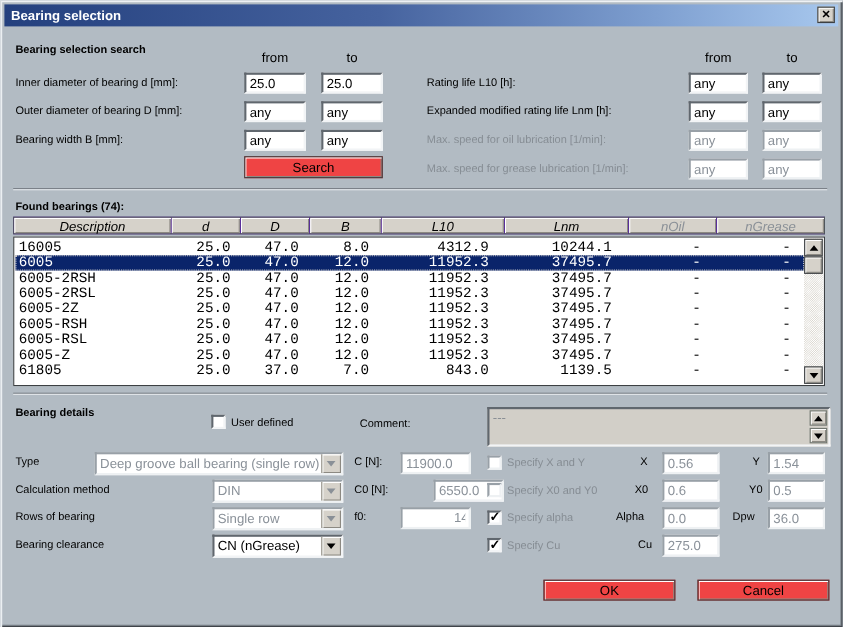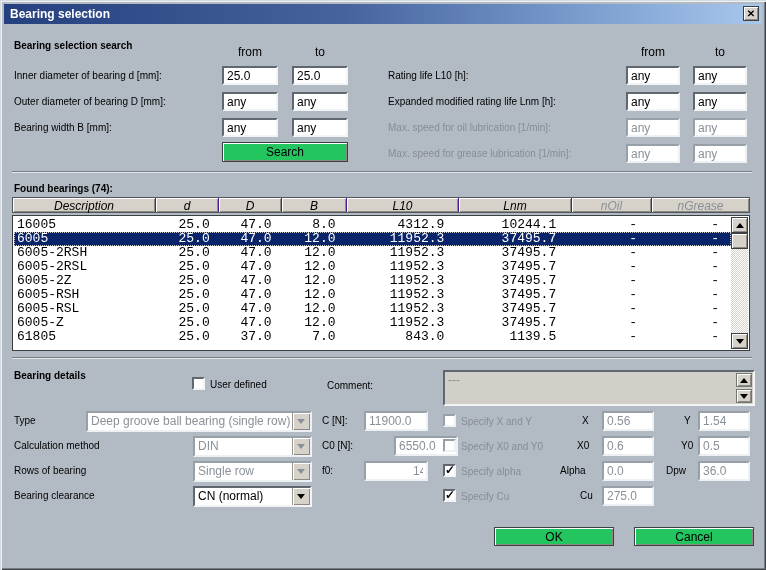--- a/index.html
+++ b/index.html
@@ -26,21 +26,21 @@
   .lbl.b{font-weight:bold;}
   .lbl.dis{color:#868d94;}
   .colhead{position:absolute;font-size:12px;color:#000;text-align:center;}
   .tfield{
     position:absolute;box-sizing:border-box;height:19px;background:#fff;color:#000;
     font-family:"Liberation Sans",sans-serif;font-size:12px;padding:0 3px;
     border:2px solid;border-color:#60676e #f2f4f6 #f2f4f6 #60676e;outline:none;
   }
   .tfield.dis{color:#8a9199;border-color:#98a0a7 #eef1f3 #eef1f3 #98a0a7;}
   .btn{
-    position:absolute;box-sizing:border-box;background:#22c55e;border:1px solid #3c4043;
+    position:absolute;box-sizing:border-box;background:#ef4444;border:1px solid #3c4043;
     box-shadow:inset 1px 1px 0 #ffffff, inset -1px -1px 0 #8c8982;
     font-family:"Liberation Sans",sans-serif;font-size:12px;color:#000;text-align:center;cursor:default;
   }
   .hr{position:absolute;left:12px;width:740px;height:0;border-top:1px solid #757c83;border-bottom:1px solid #e4e8eb;}
   
   .thead{position:absolute;left:12px;top:197px;width:738px;height:16px;display:flex;gap:1px;background:#4c1d95;border:1px solid #50565c;box-sizing:border-box;font-style:italic;}
   .hcell{background:#d6d2ca;box-shadow:inset 1px 1px 0 #ffffff, inset -1px -1px 0 #8c8982;
     font-size:12px;line-height:16px;text-align:center;color:#000;box-sizing:border-box;}
   .hcell.dis{color:#8a9097;}
   .listbox{position:absolute;left:12px;top:215px;width:738px;height:136px;background:#fff;border:1px solid #3c4043;box-sizing:border-box;}
@@ -299,21 +299,21 @@
   <div class="lbl" style="left:14px;top:464px">Rows of bearing</div>
   <div class="combo dis" style="left:193px;top:461px;width:119px">
     <span class="val">Single row</span>
     <div class="combo-arrow">
         <div class="tri"></div>
       </div>
   </div>
 
   <div class="lbl" style="left:14px;top:489px">Bearing clearance</div>
   <div class="combo" style="left:193px;top:486px;width:119px">
-    <span class="val">CN (normal)</span>
+    <span class="val">CN (nGrease)</span>
     <div class="combo-arrow">
         <div class="tri"></div>
       </div>
   </div>
 
   <div class="lbl" style="left:322px;top:414px">C [N]:</div>
   <input class="tfield dis" style="left: 364px; top: 411px; width: 64px; height: 20px;" value="11900.0">
   <div class="lbl" style="left:322px;top:439px">C0 [N]:</div>
   <input class="tfield dis" style="left: 364px; top: 436px; width: 64px; height: 20px; margin-left: 30px;" value="6550.0">
   <div class="lbl" style="left:322px;top:464px">f0:</div>

